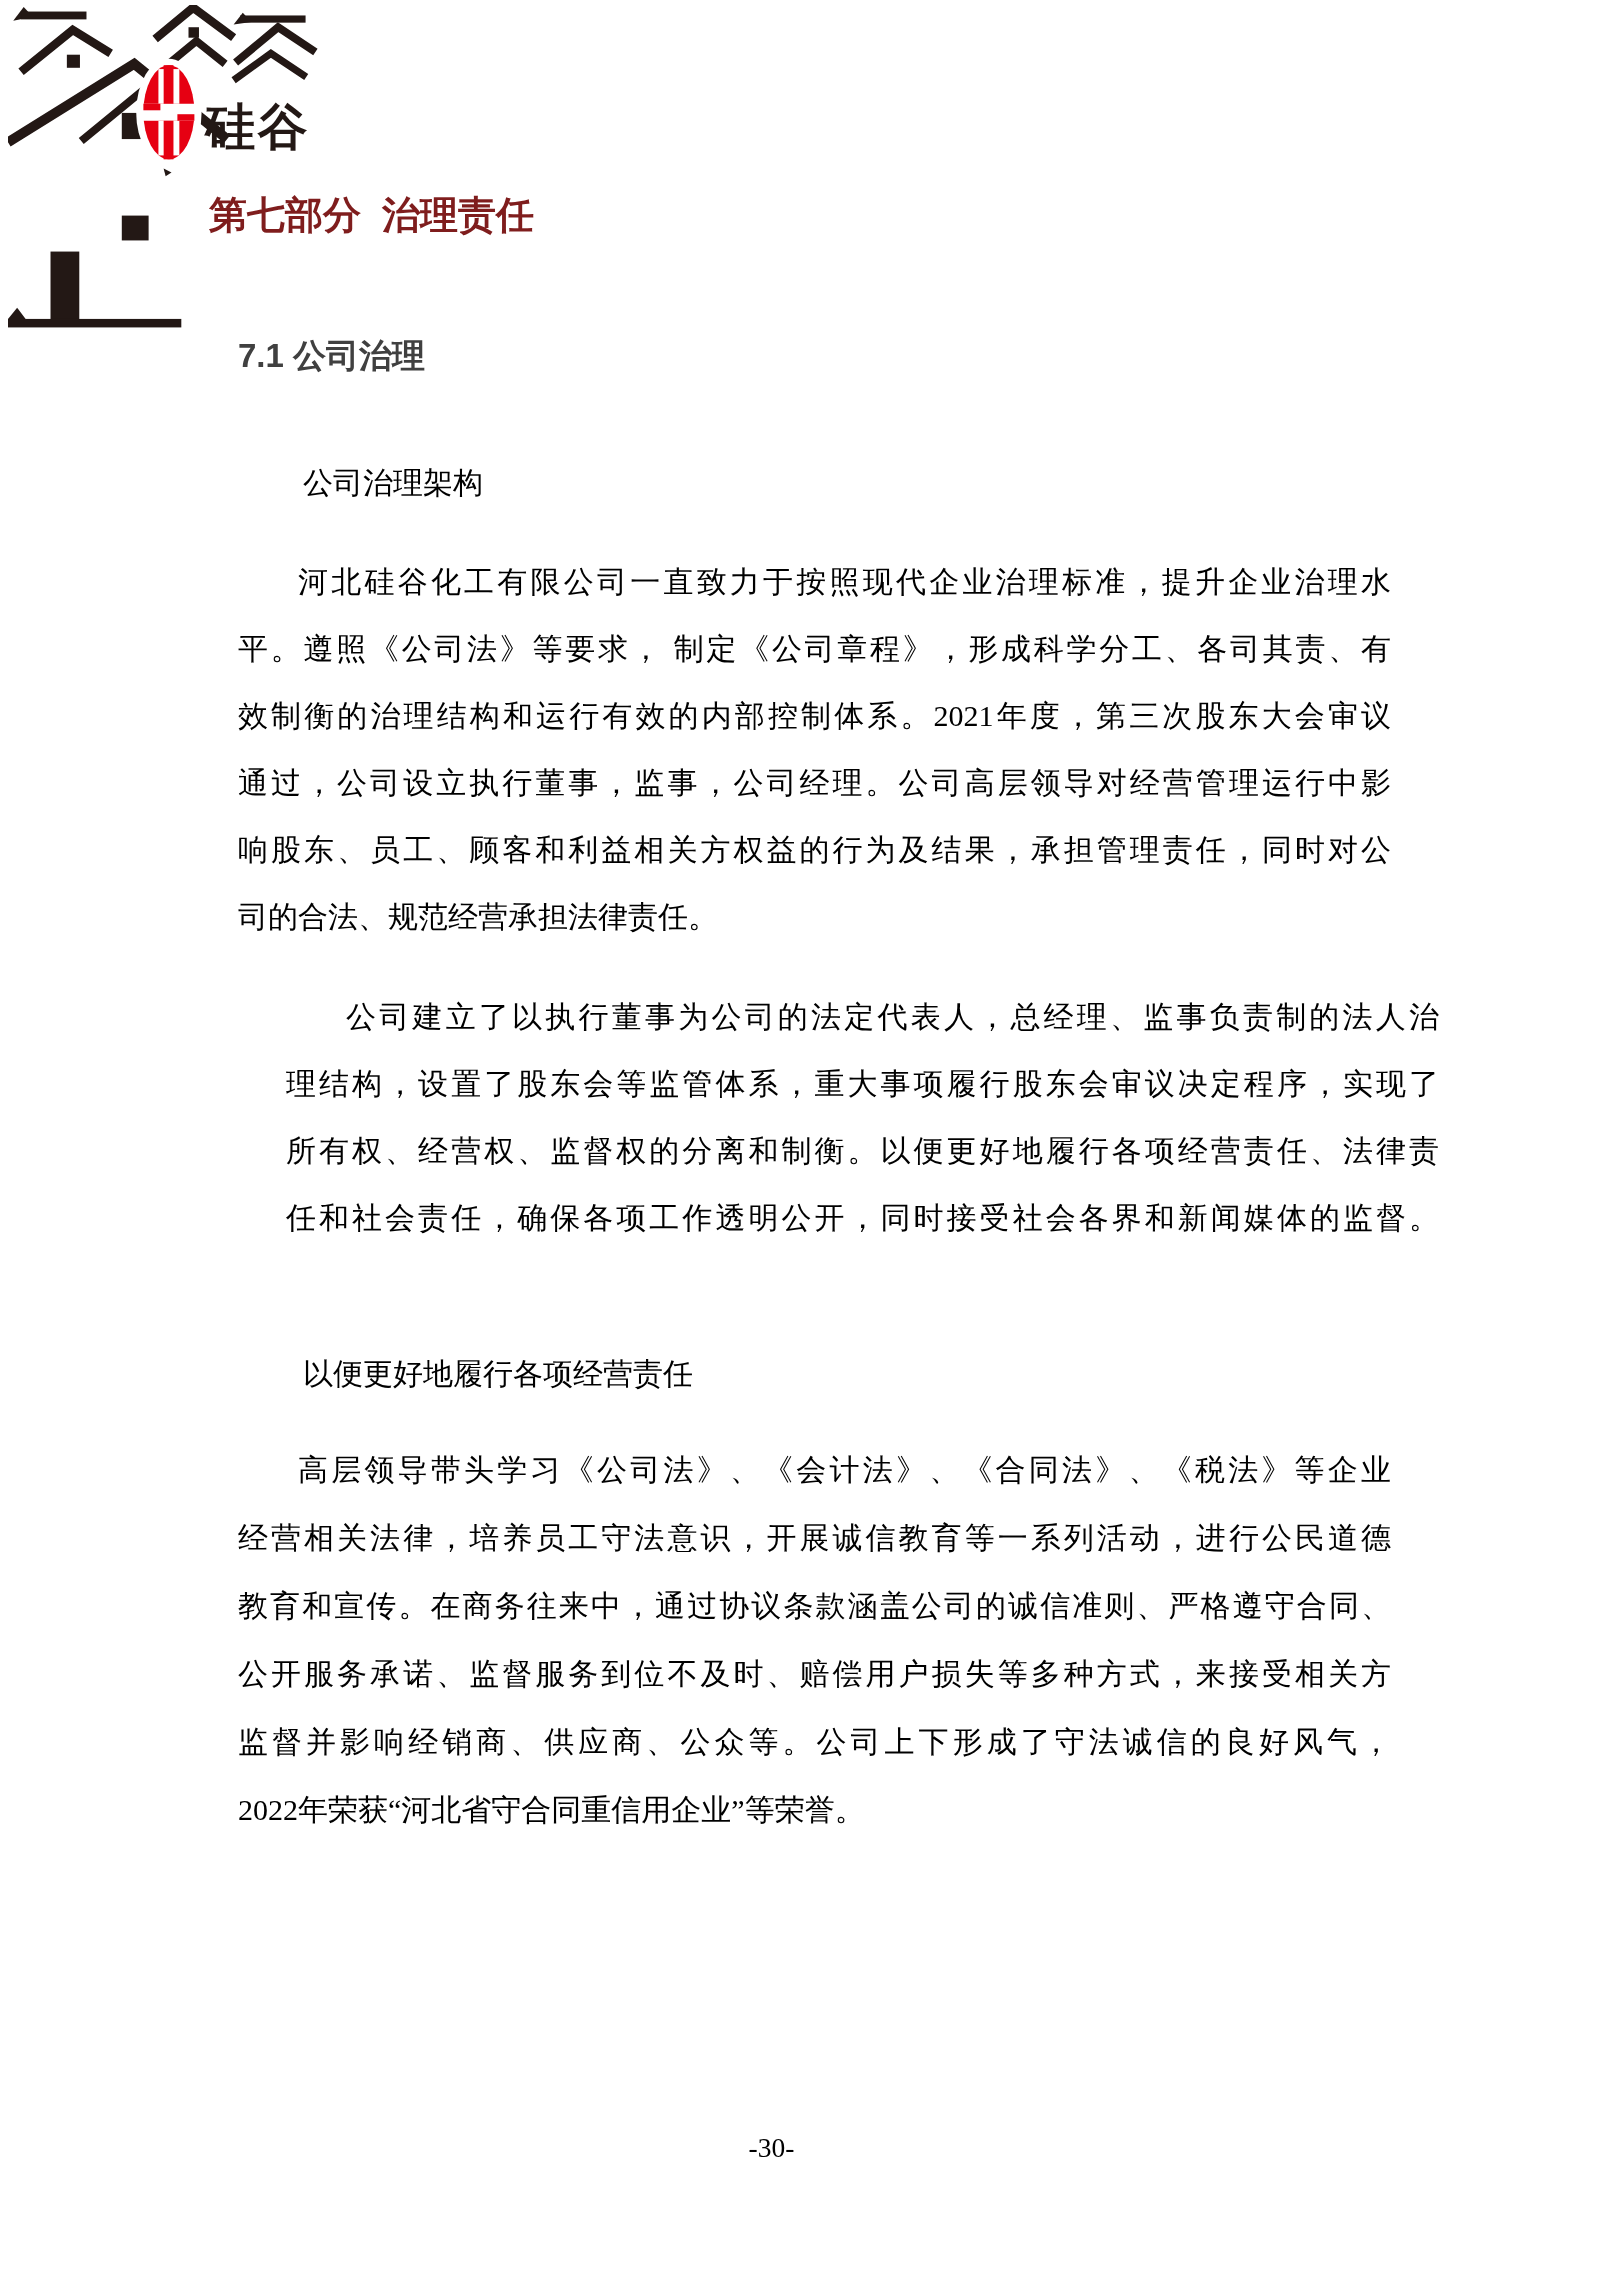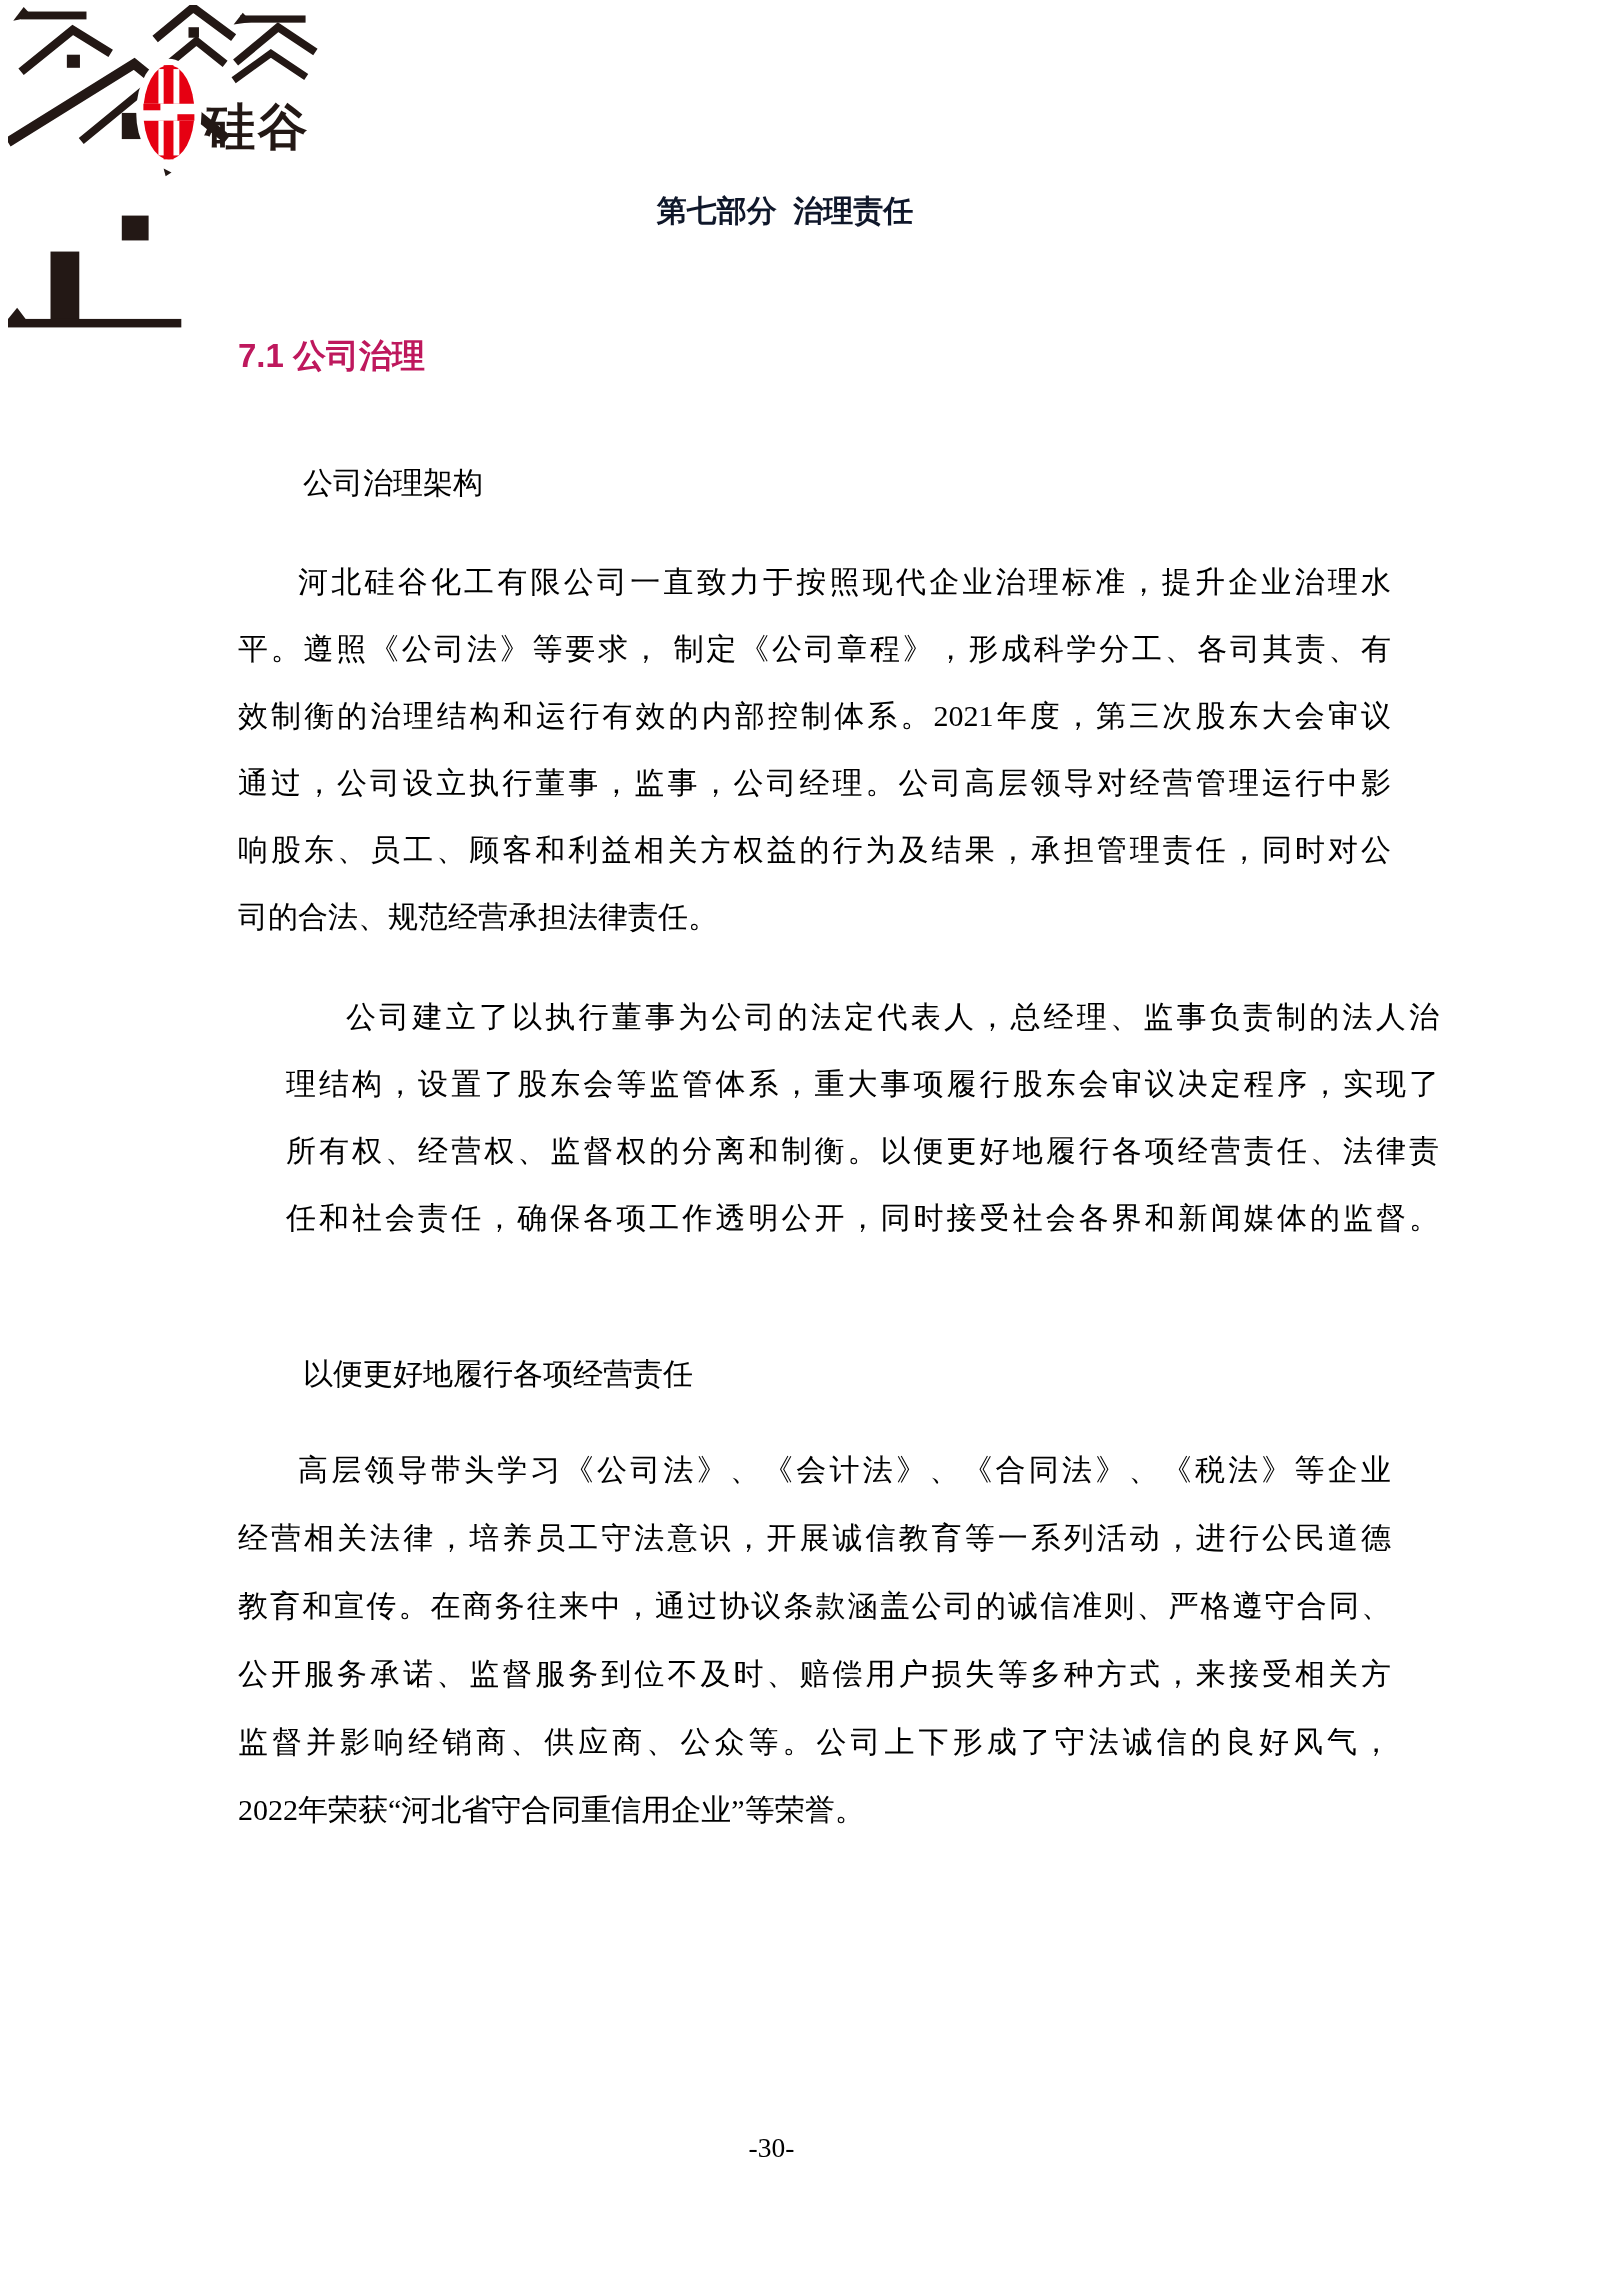--- a/index.html
+++ b/index.html
@@ -18,37 +18,37 @@
     left: 7.9px;
     top: 5.2px;
     width: 327px;
     height: 327px;
   }
   .main-title {
     position: absolute;
     left: 209px;
     top: 194px;
     width: 1152px;
-    text-align: center;
+    text-align: left;
     font-family: "Liberation Sans", sans-serif;
     font-weight: bold;
-    font-size: 30px;
+    font-size: 38px;
     line-height: 1.15;
-    color: #0f172a;
+    color: #7f1d1d;
     white-space: pre;
   }
   .chapter {
     position: absolute;
     left: 238px;
     top: 338px;
     font-family: "Liberation Sans", sans-serif;
     font-weight: bold;
     font-size: 33px;
     line-height: 1.1;
-    color: #be185d;
+    color: #404040;
     text-align: right;
   }
   .sub {
     position: absolute;
     left: 303px;
     font-family: "Liberation Serif", serif;
     font-weight: normal;
     font-size: 30px;
     line-height: 1.1;
     color: #000;

